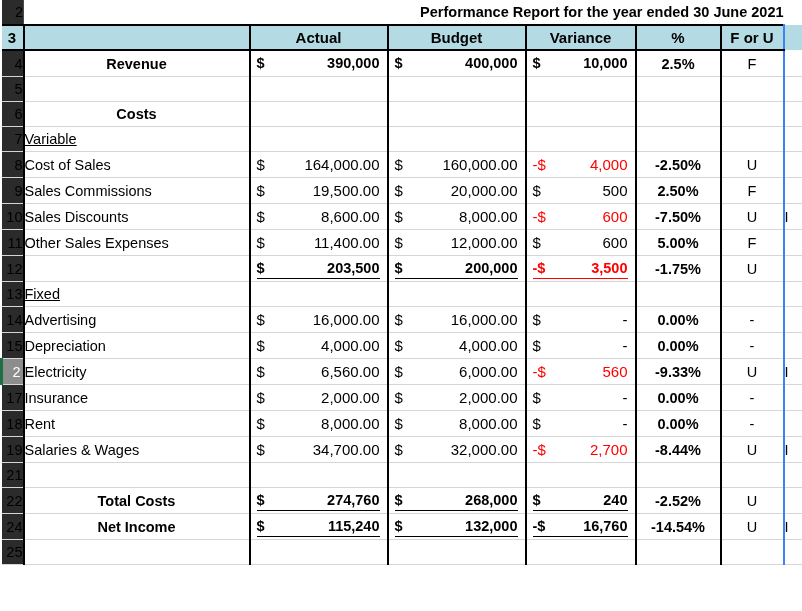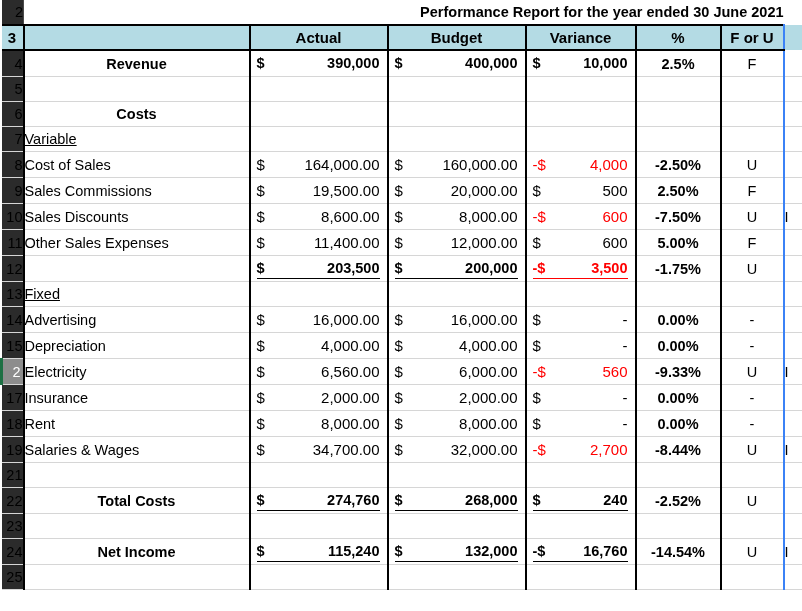--- a/index.html
+++ b/index.html
@@ -542,30 +542,20 @@
             <div class="money ul-inner">
               <span class="sym">$</span>
               <span class="amt">240</span>
             </div>
           </td>
           <td class="c-pct vL pct">-2.52%</td>
           <td class="c-fu vL vR fu">U</td>
           <td class="c-tail"></td>
         </tr>
         <tr>
-          <td class="rowhdr">23</td>
-          <td class="c-label vL lbl"></td>
-          <td class="c-actual vL"></td>
-          <td class="c-budget vL"></td>
-          <td class="c-var vL"></td>
-          <td class="c-pct vL pct"></td>
-          <td class="c-fu vL vR fu"></td>
-          <td class="c-tail"></td>
-        </tr>
-        <tr>
           <td class="rowhdr">24</td>
           <td class="c-label vL lbl bold"><span>Net Income</span></td>
           <td class="c-actual vL">
             <div class="money ul-inner ul-dbl">
               <span class="sym">$</span>
               <span class="amt">115,240</span>
             </div>
           </td>
           <td class="c-budget vL">
             <div class="money ul-inner ul-dbl">

